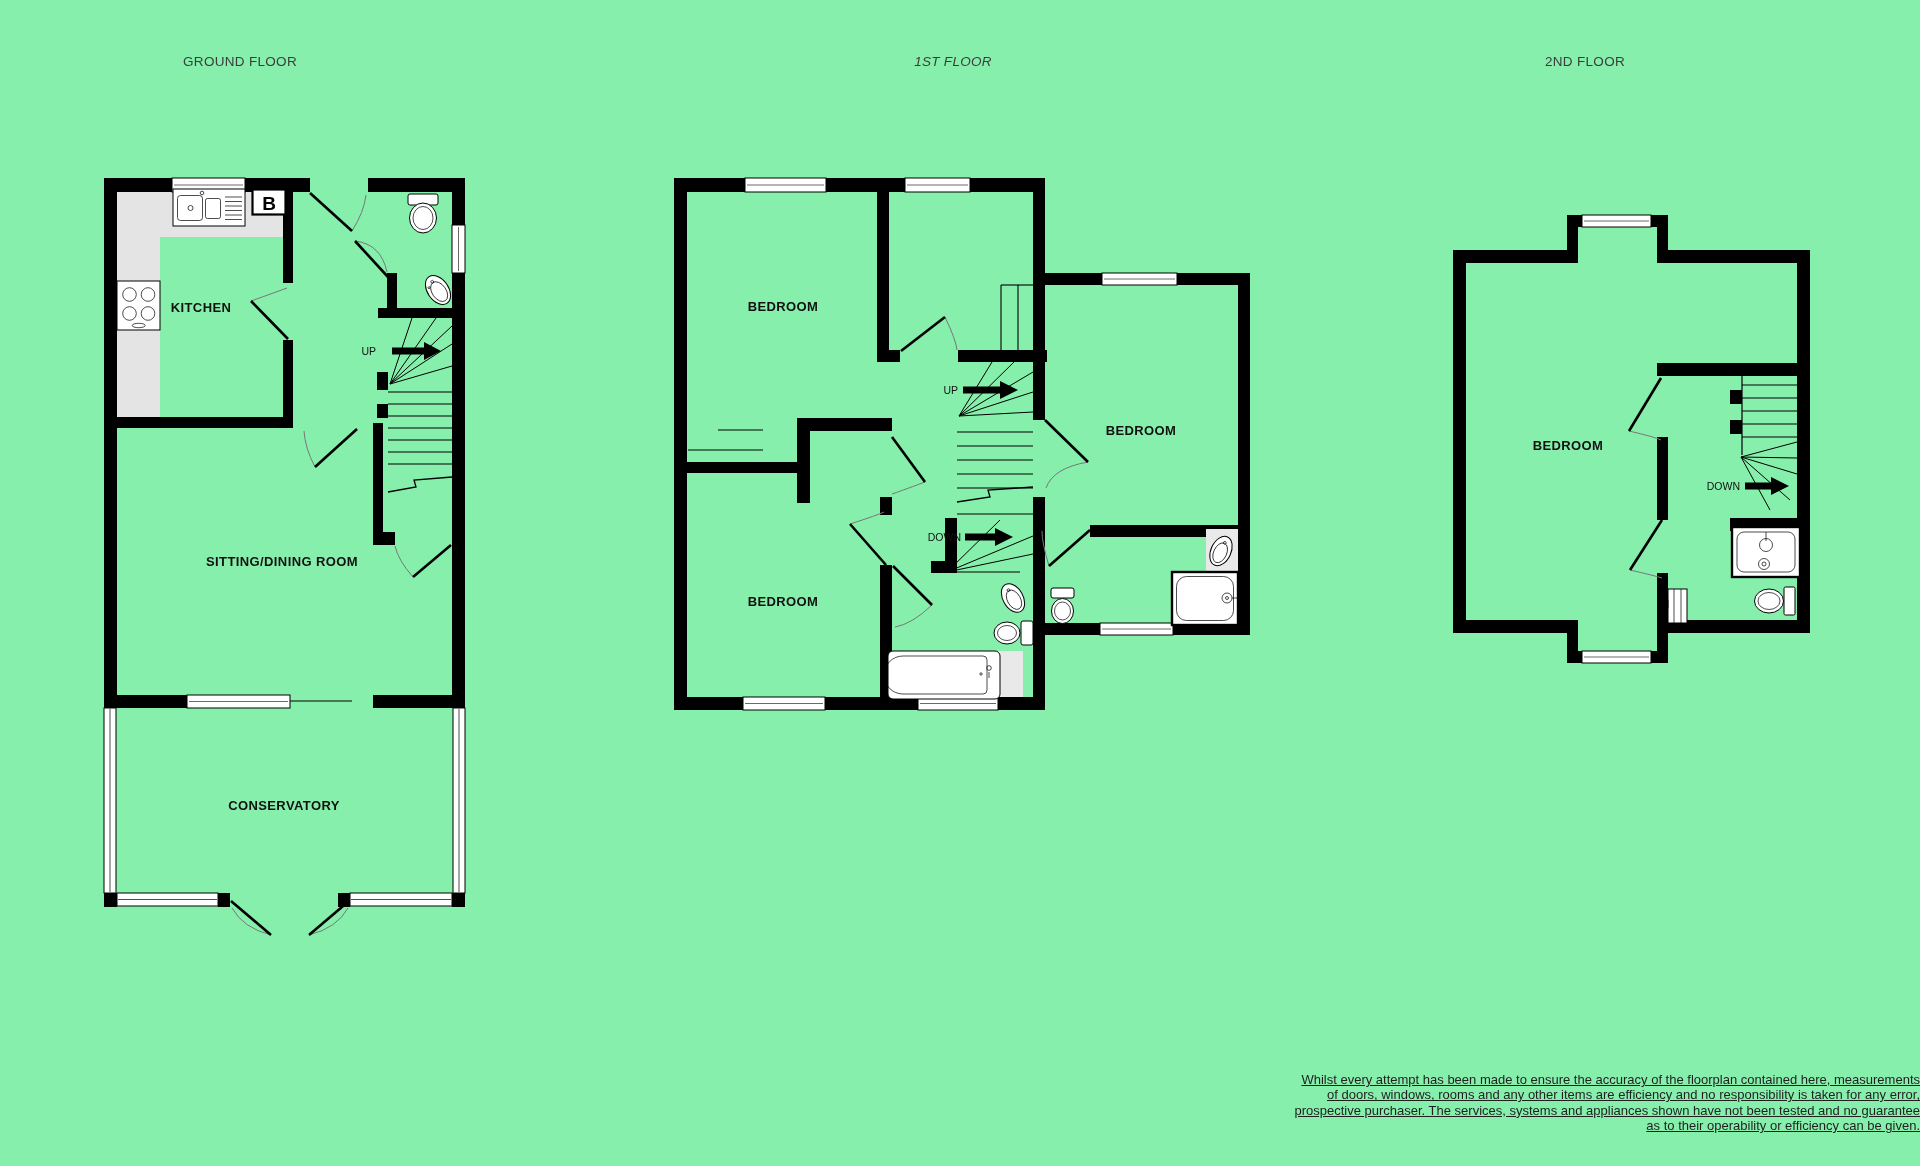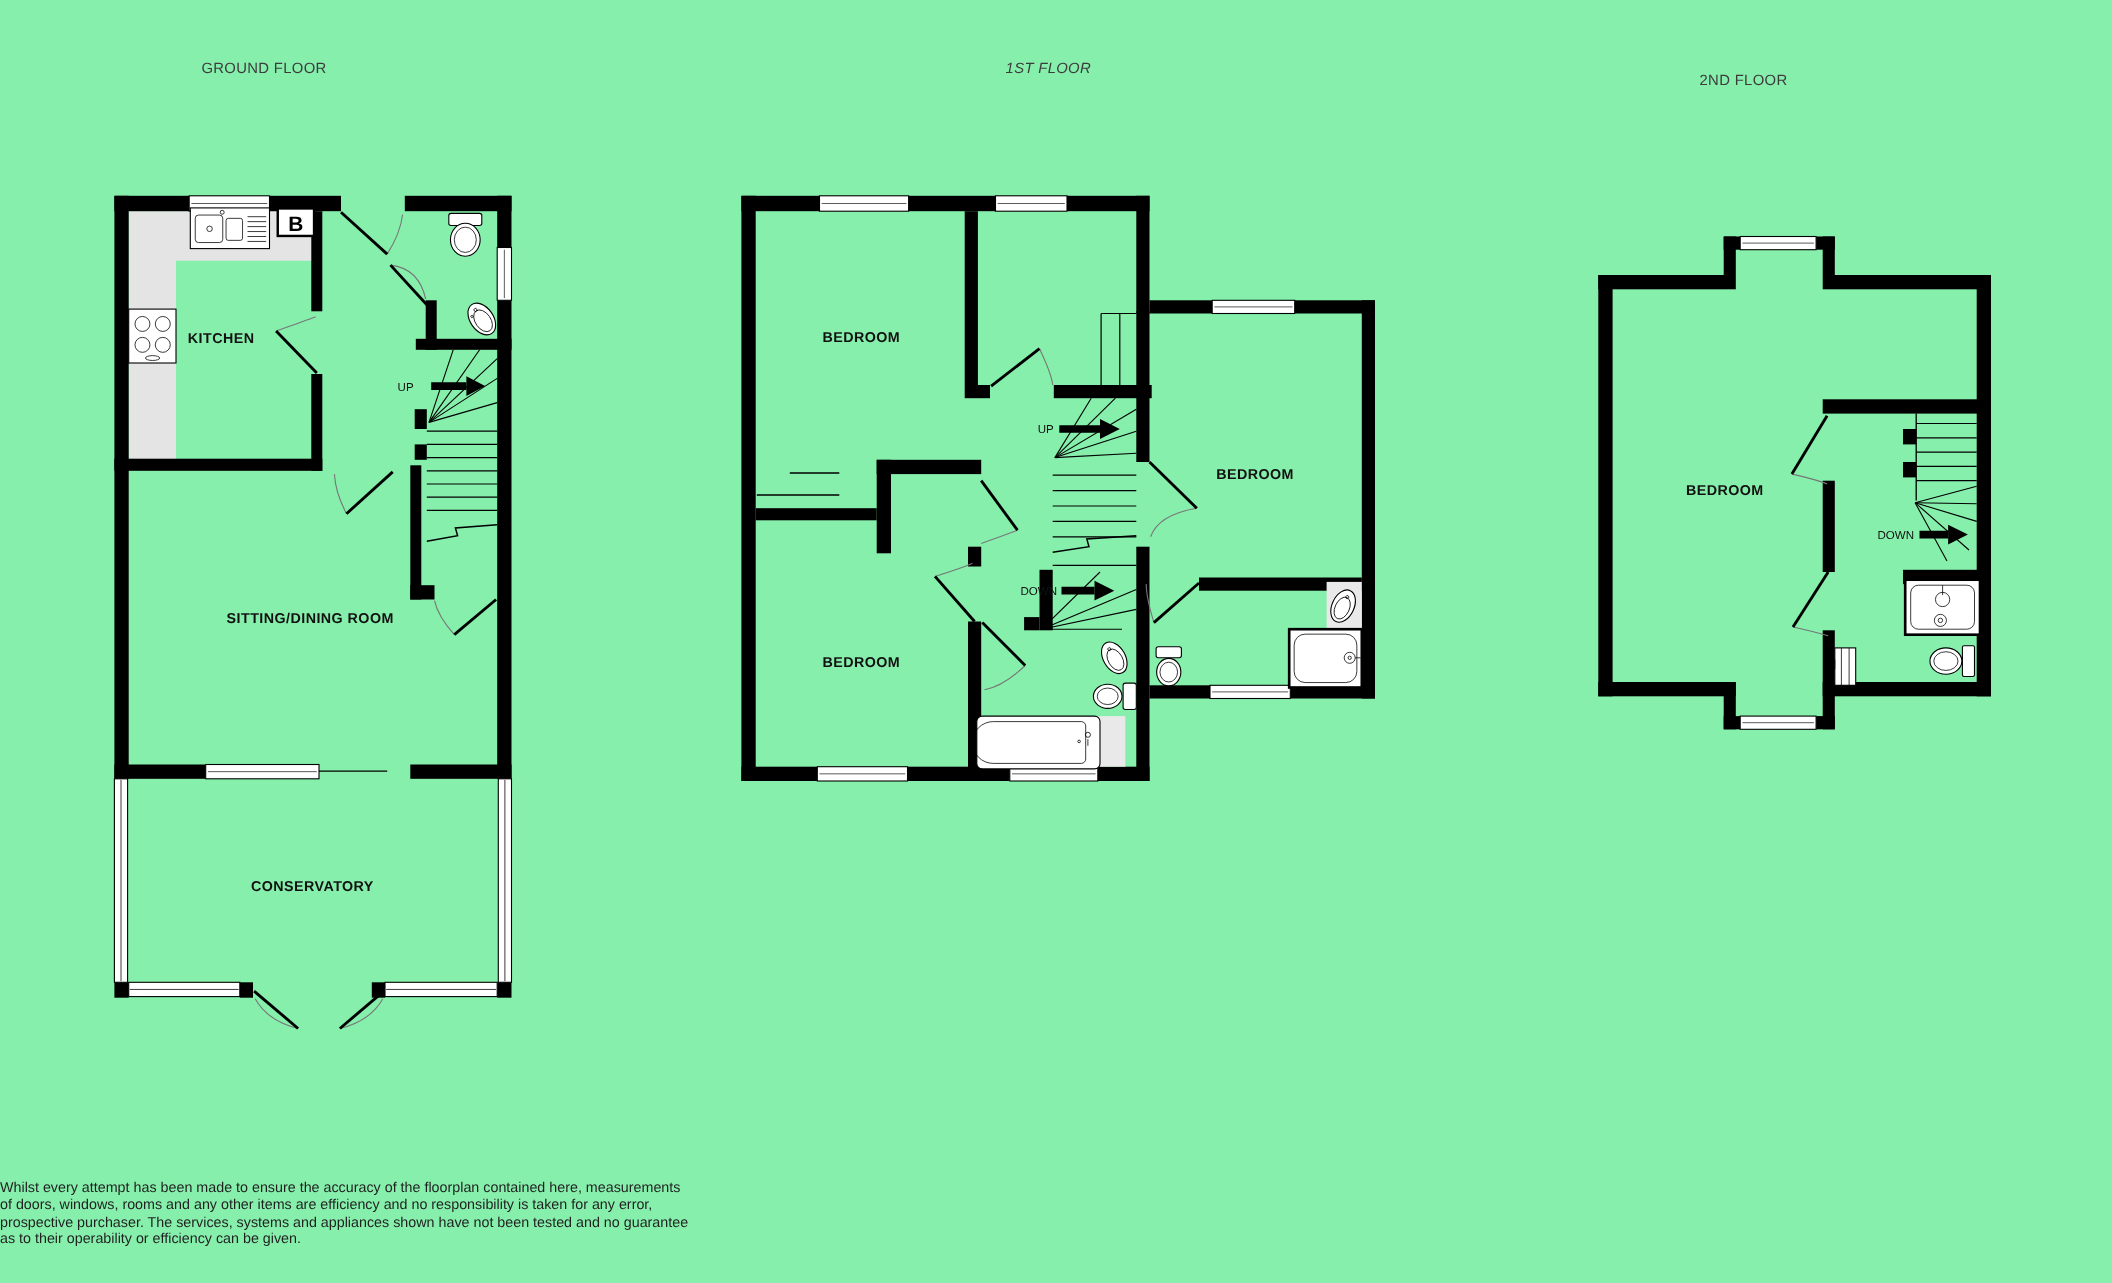--- a/index.html
+++ b/index.html
@@ -22,31 +22,31 @@
   .breakline{stroke:#000;stroke-width:1.3;fill:none;}
   .arrow-shaft{stroke:#000;stroke-width:7;fill:none;}
   .arrow-head{fill:#000;}
   .leaf{stroke:#000;stroke-width:2.6;fill:none;}
   .swing{stroke:#777;stroke-width:1;fill:none;}
   .fixture{fill:#fff;stroke:#000;stroke-width:1;}
   .fixture-thin{fill:none;stroke:#000;stroke-width:.7;}
   .counter{fill:#e4e4e4;}
   .tile{fill:#e9e9e9;}
   .thinline{stroke:#000;stroke-width:1.2;fill:none;}
-  #footer{position:absolute;left:0;top:1072px;width:1920px;text-align:left;
-          font-size:13px;line-height:15.4px;color:#1f1f1f;}
+  #footer{position:absolute;left:0;top:1072px;width:1920px;text-align:right;
+          font-size:13px;line-height:15.4px;color:#1f1f1f;text-decoration:underline;}
 </style>
 </head>
 <body>
 
 <div id="canvas">
 
   <div class="floor-title" style="left:240px;top:54px;">GROUND FLOOR</div>
   <div class="floor-title" style="left:953px;top:54px;font-style:italic;">1ST FLOOR</div>
-  <div class="floor-title" style="left:1585px;top:54px;margin-top:11px;">2ND FLOOR</div>
+  <div class="floor-title" style="left:1585px;top:54px;">2ND FLOOR</div>
 
   <svg style="left:85px;top:140px;" width="400" height="830" viewBox="85 140 400 830">
 
     <g>
       <path class="counter" d="M117,192 h170 v45 h-127 v186 h-43 Z"></path>
     </g>
 
     <g class="wall">
       <rect x="104" y="178" width="13" height="530"></rect>
       <rect x="104" y="178" width="68" height="14"></rect>

